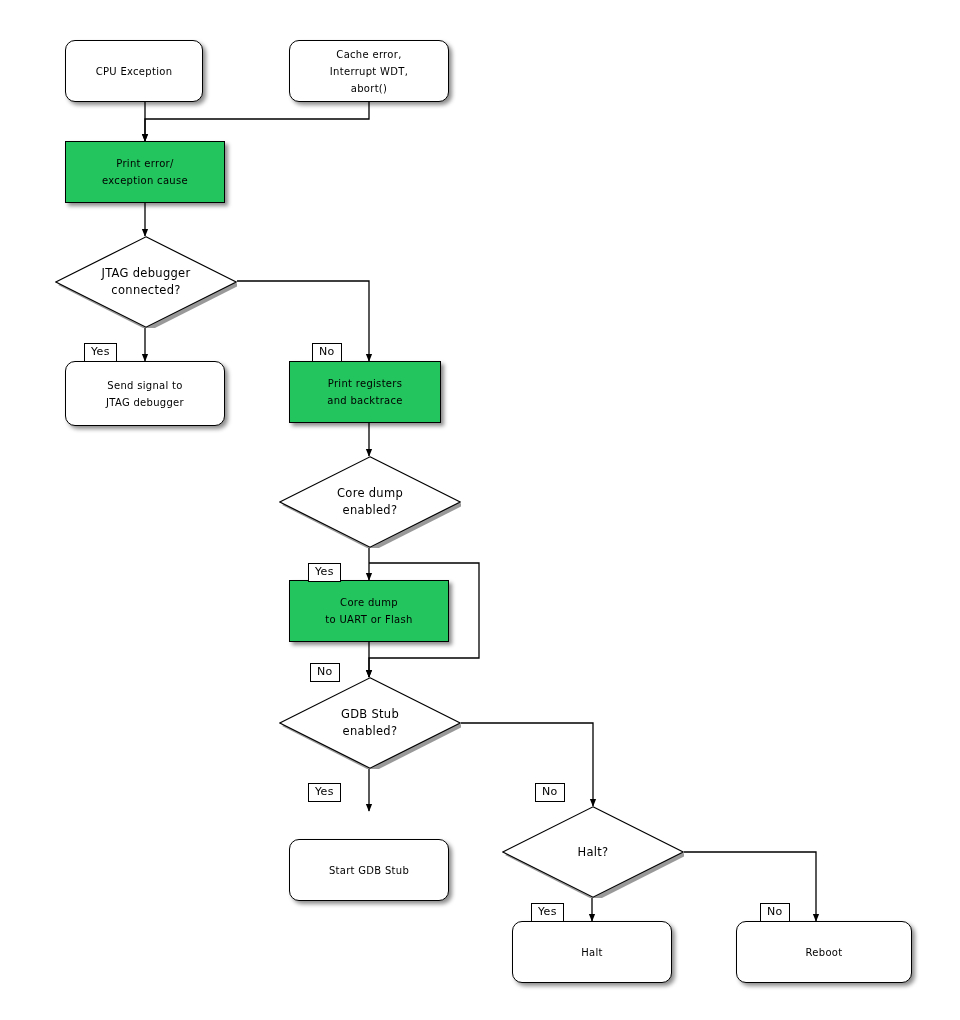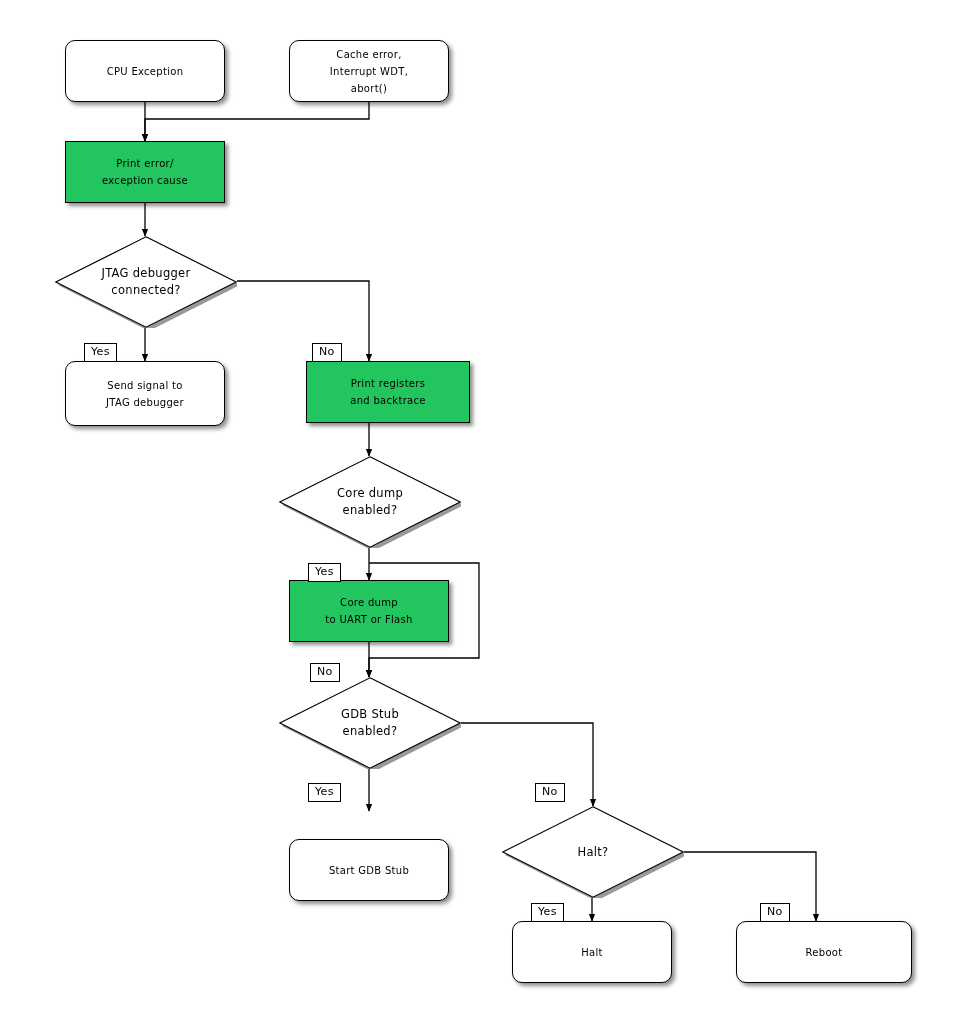--- a/index.html
+++ b/index.html
@@ -113,29 +113,29 @@
         <path d="M369,563 L479,563 L479,658 L369,658 L369,677" marker-end="url(#arrowhead)"></path>
         <path d="M369,642 L369,677" marker-end="url(#arrowhead)"></path>
         <path d="M369,769 L369,811" marker-end="url(#arrowhead)"></path>
         <path d="M461,723 L593,723 L593,806" marker-end="url(#arrowhead)"></path>
         <path d="M592,898 L592,921" marker-end="url(#arrowhead)"></path>
         <path d="M684,852 L816,852 L816,921" marker-end="url(#arrowhead)"></path>
       </g>
   </svg>
 
   <div id="nodes-layer">
-      <div class="node round" style="left: 65px; top: 40px; width: 160px; height: 62px;"><span>CPU Exception</span></div>
+      <div class="node round" style="left: 65px; top: 40px; width: 138px; height: 62px;"><span>CPU Exception</span></div>
       <div class="node round" style="left: 289px; top: 40px; width: 160px; height: 62px;"><span>Cache error,
 Interrupt WDT,
 abort()</span></div>
       <div class="node rect" style="left: 65px; top: 141px; width: 160px; height: 62px;"><span>Print error/
 exception cause</span></div>
       <div class="node round" style="left: 65px; top: 361px; width: 160px; height: 65px;"><span>Send signal to
 JTAG debugger</span></div>
-      <div class="node rect" style="left: 306px; top: 361px; width: 164px; height: 62px;"><span>Print registers
+      <div class="node rect" style="left: 289px; top: 361px; width: 152px; height: 62px;"><span>Print registers
 and backtrace</span></div>
       <div class="node rect" style="left: 289px; top: 580px; width: 160px; height: 62px;"><span>Core dump
 to UART or Flash</span></div>
       <div class="node round" style="left: 289px; top: 811px; width: 160px; height: 62px; margin-top: 28px;"><span>Start GDB Stub</span></div>
       <div class="node round" style="left: 512px; top: 921px; width: 160px; height: 62px;"><span>Halt</span></div>
       <div class="node round" style="left: 736px; top: 921px; width: 176px; height: 62px;"><span>Reboot</span></div>
     </div>
   <div id="decisions-layer">
       <div class="diamond" style="left: 55px; top: 236px; width: 182px; height: 92px;">
         <svg class="dshape" viewBox="0 0 182 92">

